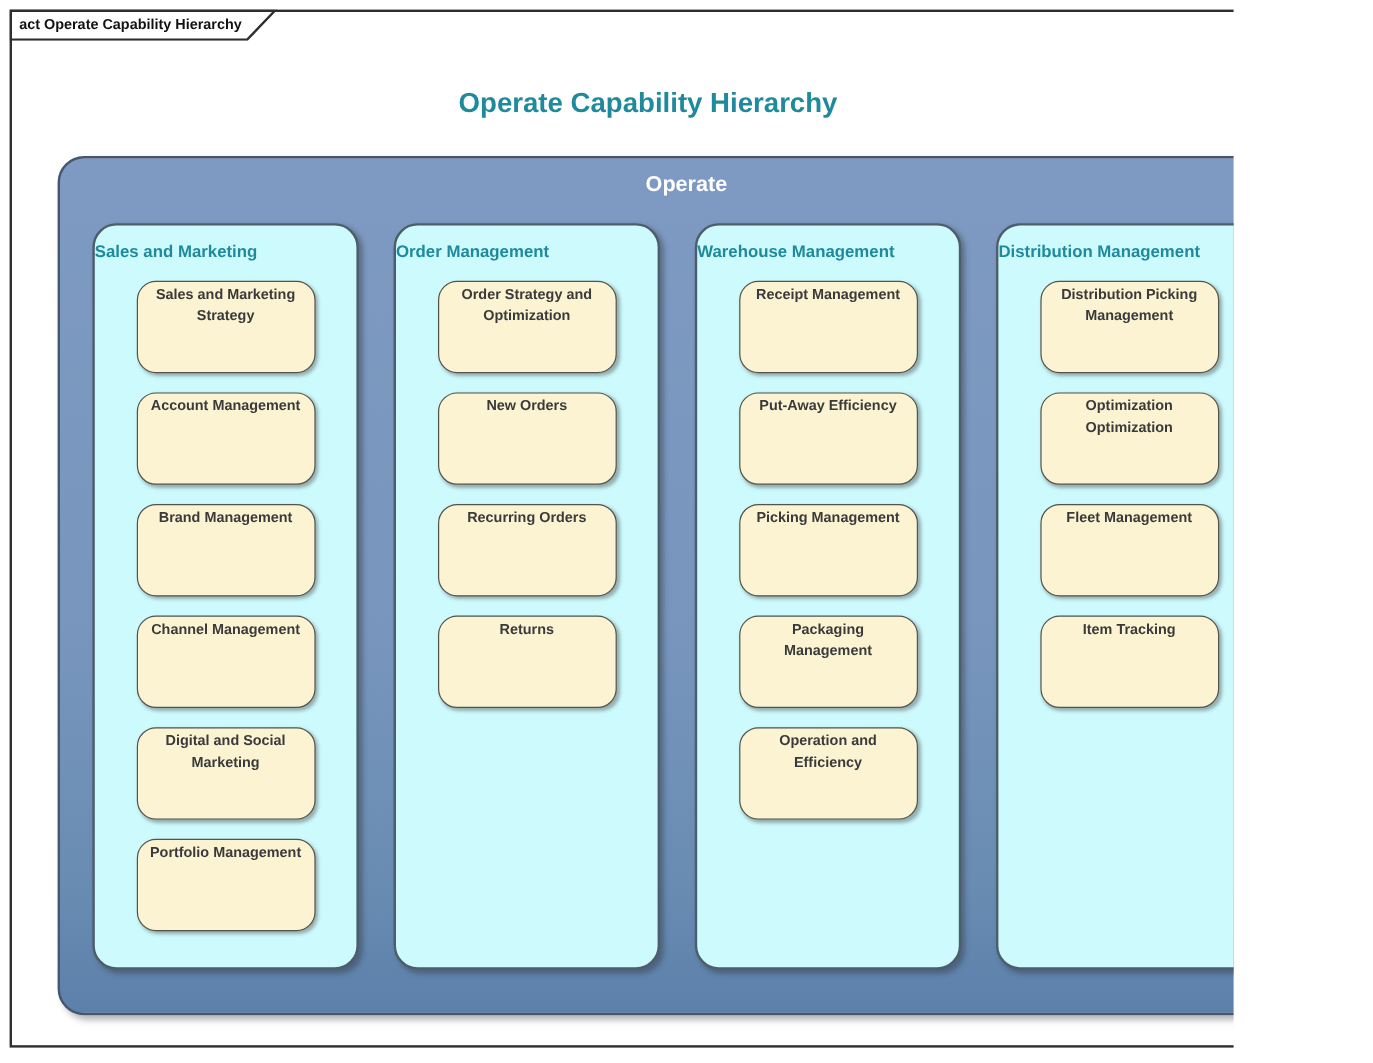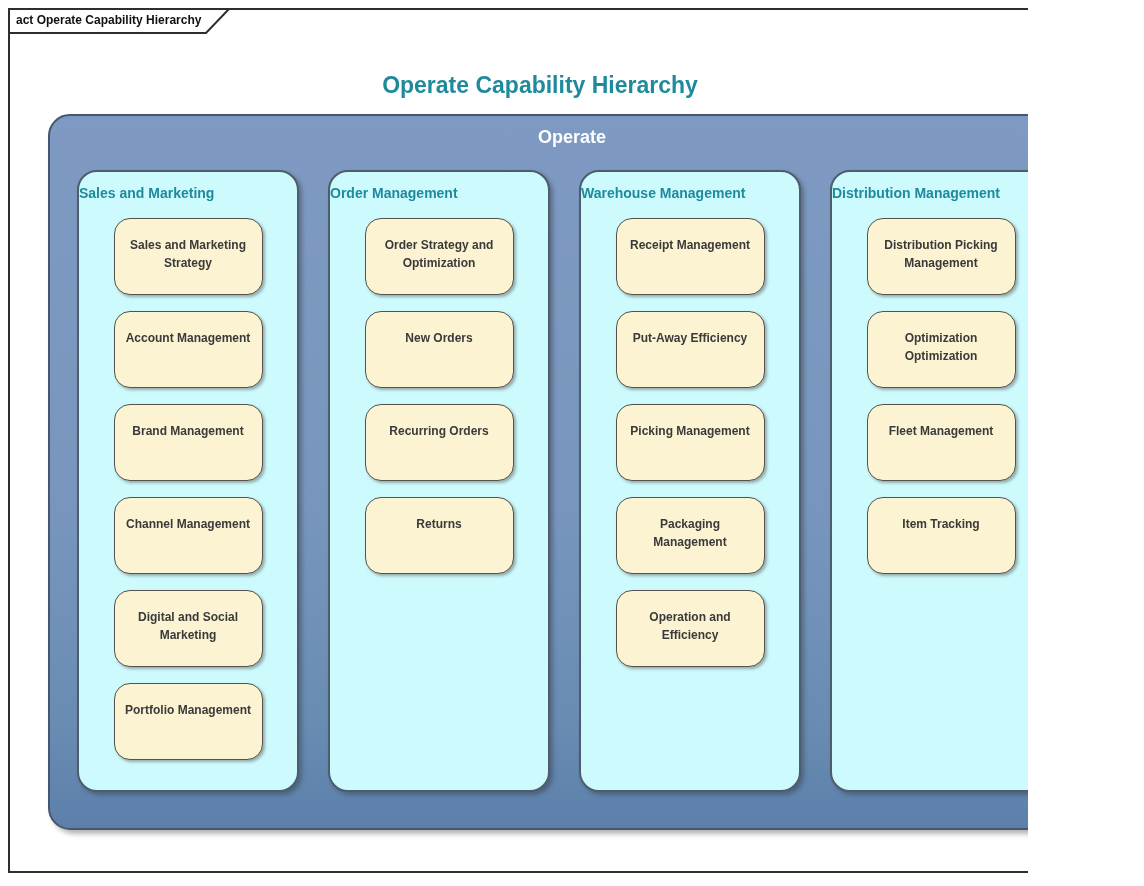--- a/index.html
+++ b/index.html
@@ -47,21 +47,21 @@
     top: 72px;
     width: 984px;
     text-align: center;
     font-size: 23px;
     font-weight: bold;
     color: #1f8a9c;
   }
   .operate {
     position: absolute;
     left: 48px;
-    top: 114px;
+    top: 130px;
     width: 1048px;
     height: 716px;
     box-sizing: border-box;
     border: 2px solid #46566e;
     border-radius: 22px;
     background: linear-gradient(180deg, #7e9ac2 0%, #7896bd 55%, #698cb3 85%, #5c80aa 100%);
     box-shadow: 4px 4px 5px rgba(120,120,120,0.55);
   }
   .operate-label {
     margin-top: 11px;
@@ -105,21 +105,21 @@
     gap: 16px;
   }
   .item {
     width: 149px;
     height: 77px;
     box-sizing: border-box;
     background: #fbf3d2;
     border: 1.5px solid #55534b;
     border-radius: 16px;
     box-shadow: 2px 2px 3px rgba(80,80,80,0.45);
-    padding: 17px 8px 0;
+    padding: 1px 8px 0;
     text-align: center;
     font-size: 12px;
     font-weight: bold;
     color: #3a3a3a;
     line-height: 1.5;
   }
 </style>
 </head>
 <body>
 

